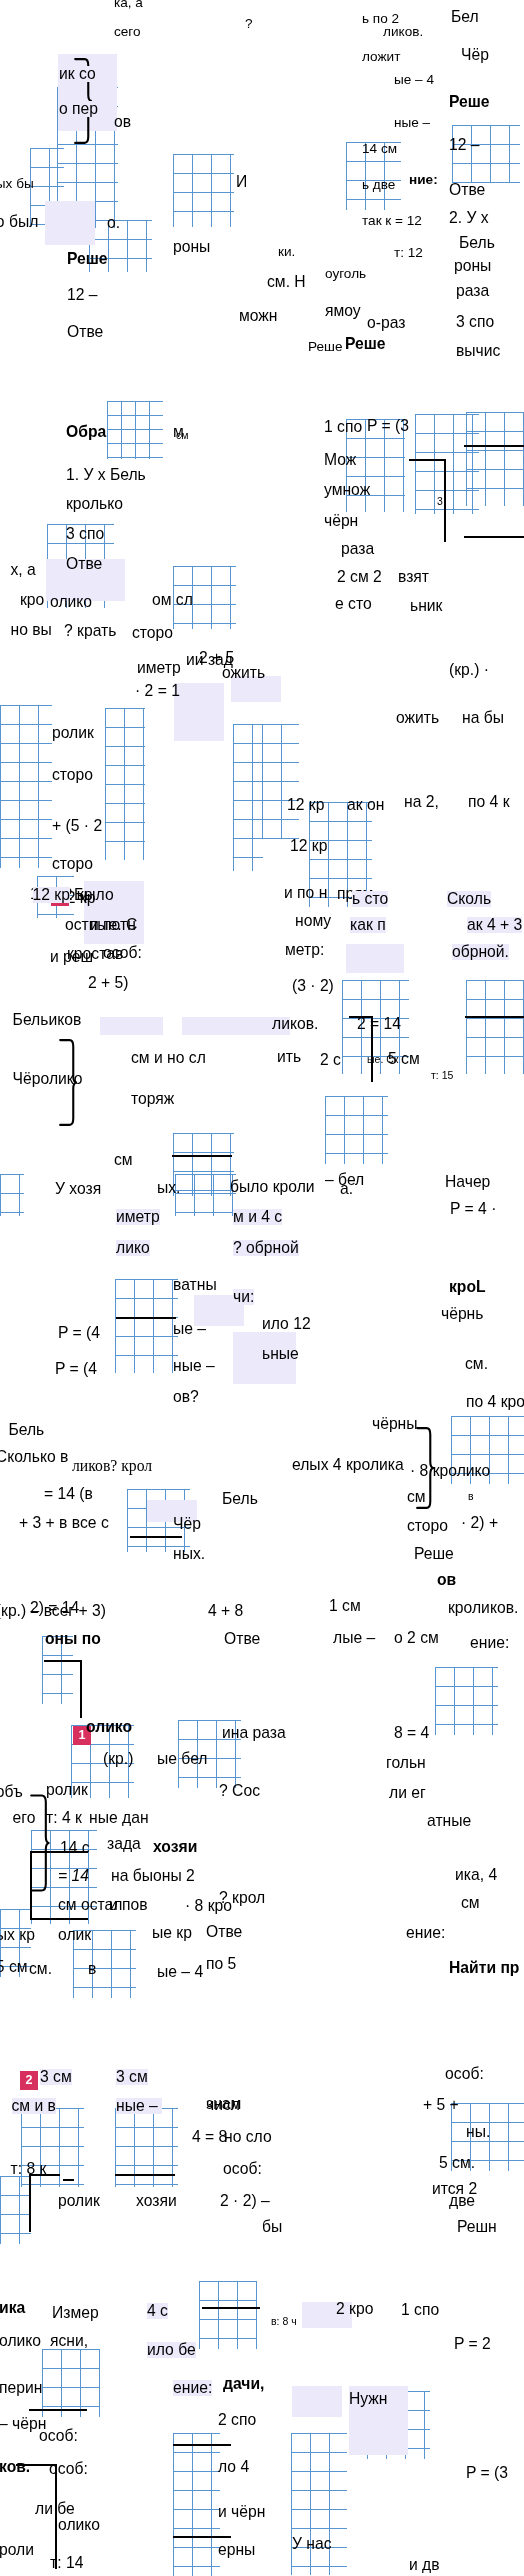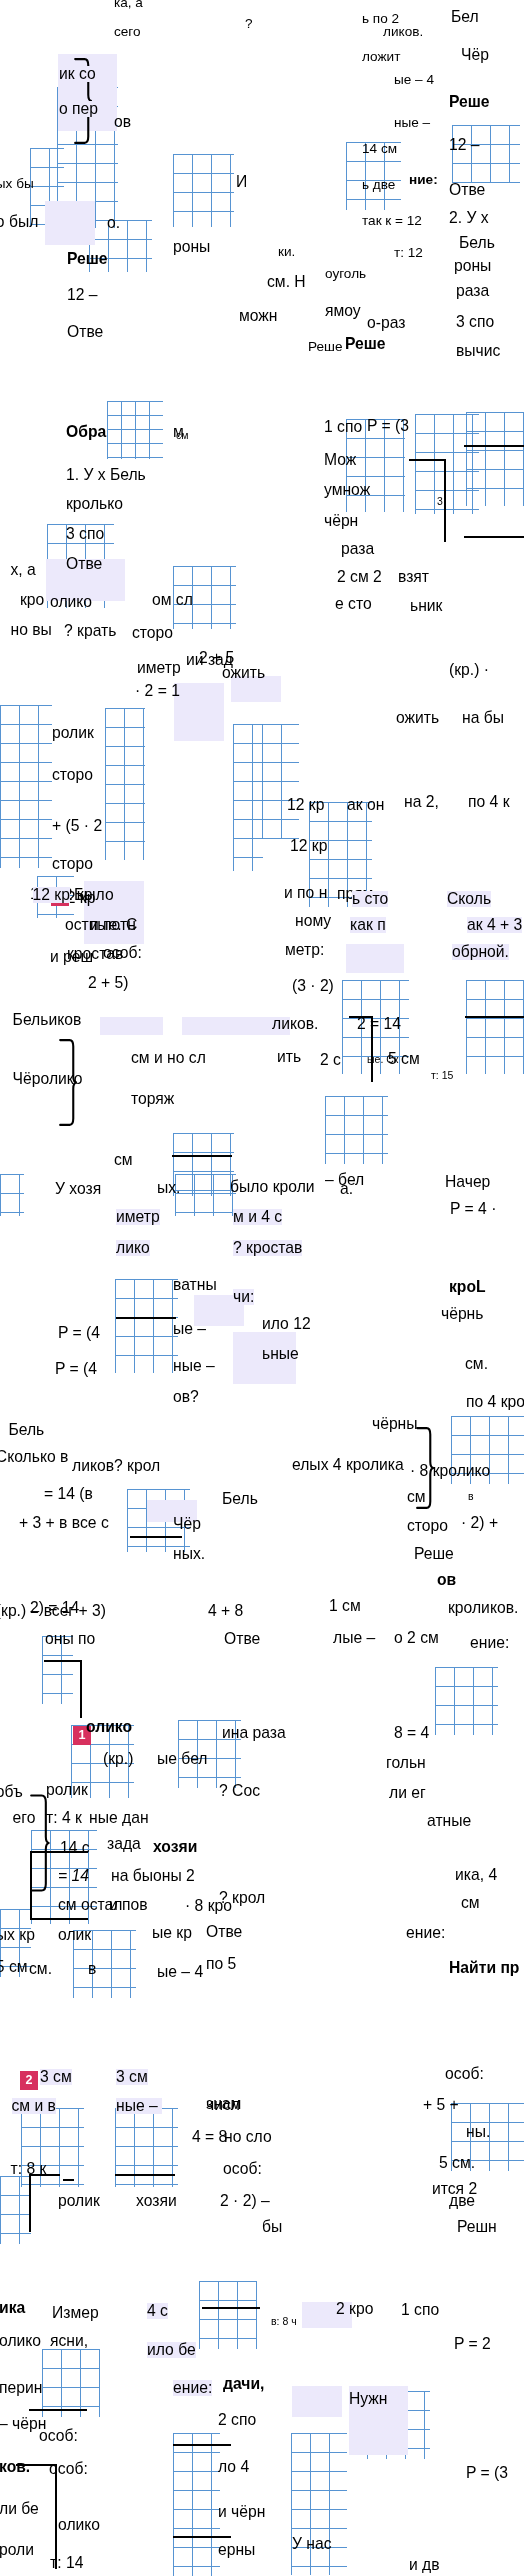--- a/index.html
+++ b/index.html
@@ -308,60 +308,60 @@
 
   <span class="frag lg" style="left:114px;top:1152px;">см</span>
   <span class="frag lg" style="left:157px;top:1180px;">ых.</span>
   <span class="frag lg" style="left:55px;top:1181px;">У хозя</span>
   <span class="frag lg" style="left:230px;top:1179px;">было кроли</span>
   <span class="frag lg" style="left:325px;top:1172px;">– бел</span>
   <span class="frag lg" style="left:445px;top:1174px;">Начер</span>
   <span class="frag lg hl" style="left:116px;top:1209px;">иметр</span>
   <span class="frag lg hl" style="left:233px;top:1209px;">м и 4 с</span>
   <span class="frag lg hl" style="left:116px;top:1240px;">лико</span>
-  <span class="frag lg hl" style="left:233px;top:1240px;">? кростав</span>
+  <span class="frag lg hl" style="left:233px;top:1240px;">? обрной</span>
   <span class="frag lg" style="left:340px;top:1181px;">а.</span>
   <span class="frag lg" style="left:450px;top:1201px;">P = 4 ·</span>
   <span class="frag lg" style="left:173px;top:1277px;">ватны</span>
   <span class="frag lg hl" style="left:233px;top:1289px;">чи:</span>
   <span class="frag bold lg" style="left:449px;top:1279px;">кроL</span>
   <span class="frag lg" style="left:58px;top:1325px;">P = (4</span>
   <span class="frag lg" style="left:173px;top:1321px;">ые – </span>
   <span class="frag lg" style="left:262px;top:1316px;">ило 12</span>
   <span class="frag lg" style="left:441px;top:1306px;">чёрнь</span>
   <span class="frag lg" style="left:55px;top:1361px;">P = (4</span>
   <span class="frag lg" style="left:173px;top:1358px;">ные – </span>
   <span class="frag lg" style="left:465px;top:1356px;">см.</span>
   <span class="frag lg" style="left:262px;top:1346px;">ьные</span>
   <span class="frag lg" style="left:173px;top:1389px;">ов?</span>
   <span class="frag lg" style="left:466px;top:1394px;">по 4 кроли</span>
 
   <span class="frag lg" style="left:8.4px;top:1422px;">Бель</span>
   <span class="frag lg" style="left:372px;top:1416px;">чёрны</span>
   <span class="frag lg" style="left:-4.2px;top:1449px;">Сколько в</span>
-  <span class="frag lg" style="left:72px;top:1458px;">ликов? крол</span>
+  <span class="frag lg" style="left:72px;top:1458px;font-family:Liberation Serif, serif;">ликов? крол</span>
   <span class="frag lg" style="left:292px;top:1457px;">елых 4 кролика</span>
   <span class="frag lg" style="left:44px;top:1486px;">= 14 (в</span>
   <span class="frag lg" style="left:222px;top:1491px;">Бель</span>
   <span class="frag lg" style="left:407px;top:1489px;">см</span>
   <span class="frag sm" style="left:468px;top:1491px;">в</span>
   <span class="frag lg" style="left:410px;top:1463px;">· 8 кролико</span>
   <span class="frag lg" style="left:19px;top:1515px;">+ 3 + в все с</span>
   <span class="frag lg" style="left:173px;top:1516px;">Чёр</span>
   <span class="frag lg" style="left:407px;top:1518px;">сторо</span>
   <span class="frag lg" style="left:461px;top:1515px;">· 2) +</span>
   <span class="frag lg" style="left:173px;top:1546px;">ных.</span>
   <span class="frag lg" style="left:414px;top:1546px;">Реше</span>
   <span class="frag bold lg" style="left:437px;top:1572px;">ов</span>
   <span class="frag lg" style="left:-4.2px;top:1603px;">(кр.) – всег + 3)</span>
   <span class="frag lg" style="left:30px;top:1600px;">2) = 14</span>
   <span class="frag lg" style="left:208px;top:1603px;">4 + 8</span>
   <span class="frag lg" style="left:329px;top:1598px;">1 см</span>
   <span class="frag lg" style="left:448px;top:1600px;">кроликов.</span>
-  <span class="frag lg" style="left:45px;top:1631px;">оны по</span>
+  <span class="frag lg" style="left:45px;top:1631px;font-weight:bold;">оны по</span>
   <span class="frag lg" style="left:224px;top:1631px;">Отве</span>
   <span class="frag lg" style="left:333px;top:1630px;">лые –</span>
   <span class="frag lg" style="left:394px;top:1630px;">о 2 см</span>
   <span class="frag lg" style="left:470px;top:1635px;">ение:</span>
   <span class="frag bold lg" style="left:86px;top:1719px;">олико</span>
   <span class="frag lg" style="left:222px;top:1725px;">ина раза</span>
   <span class="frag lg" style="left:394px;top:1725px;">8 = 4</span>
   <span class="frag lg" style="left:103px;top:1751px;">(кр.)</span>
   <span class="frag lg" style="left:157px;top:1751px;">ые бел</span>
   <span class="frag lg" style="left:386px;top:1755px;">гольн</span>
@@ -434,21 +434,21 @@
   <span class="frag lg hl" style="left:173px;top:2380px;">ение:</span>
   <span class="frag bold lg" style="left:223px;top:2376px;">дачи,</span>
   <span class="frag lg hl" style="left:349px;top:2391px;">Нужн</span>
   <span class="frag lg" style="left:-1px;top:2416px;">– чёрн</span>
   <span class="frag lg" style="left:39px;top:2428px;">особ:</span>
   <span class="frag lg" style="left:218px;top:2412px;">2 спо</span>
   <span class="frag lg" style="left:-1px;top:2459px;font-weight:bold;">ков.</span>
   <span class="frag lg" style="left:49px;top:2461px;">особ:</span>
   <span class="frag lg" style="left:218px;top:2459px;">ло 4</span>
   <span class="frag lg" style="left:466px;top:2465px;">P = (3</span>
-  <span class="frag lg" style="left:-1px;top:2501px;">ли бе</span>
+  <span class="frag lg" style="left:-1px;top:2501px;padding-left:36px;">ли бе</span>
   <span class="frag lg" style="left:58px;top:2517px;">олико</span>
   <span class="frag lg" style="left:218px;top:2504px;">и чёрн</span>
   <span class="frag lg" style="left:407px;top:2505px;"></span>
   <span class="frag lg" style="left:-1px;top:2542px;">роли</span>
   <span class="frag lg" style="left:50px;top:2555px;">т: 14</span>
   <span class="frag lg" style="left:218px;top:2542px;">ерны</span>
   <span class="frag lg" style="left:292px;top:2536px;">У нас</span>
   <span class="frag lg" style="left:409px;top:2557px;">и дв</span>
 
 </div>

